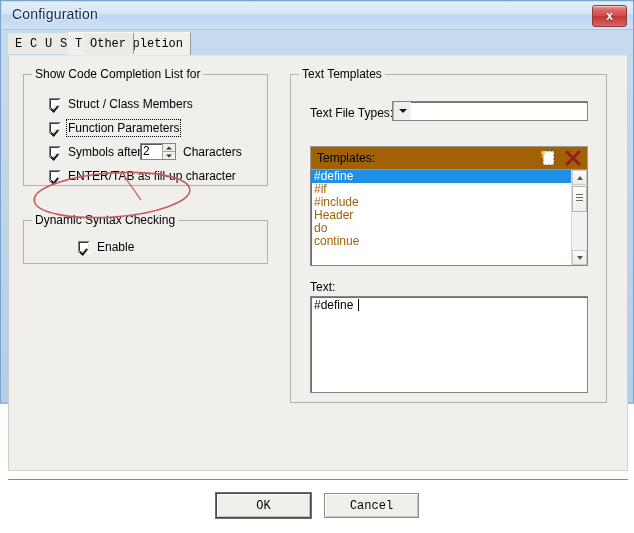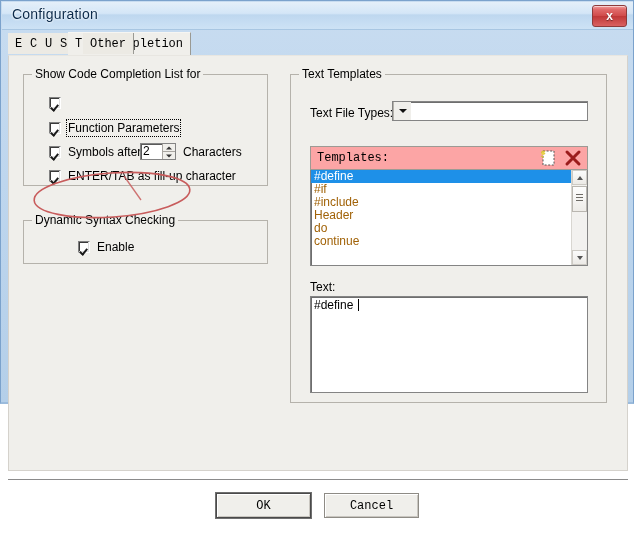--- a/index.html
+++ b/index.html
@@ -136,22 +136,22 @@
     position:relative;
   }
   #combo .carrow i{
     position:absolute;left:50%;top:50%;transform:translate(-50%,-50%);
     width:0;height:0;border-left:4px solid transparent;
     border-right:4px solid transparent;border-top:4px solid #111;
   }
   
   #tpl-head{
     position:absolute;box-sizing:border-box;
-    background:#fca5a5;border:1px solid #9d9a94;
-    display:flex;align-items:center;font-family:Liberation Mono, monospace;
+    background:#a16207;border:1px solid #9d9a94;
+    display:flex;align-items:center;
   }
   #tpl-head .lbl{font-size:12px;color:#000;margin-left:6px;flex:1;}
   .iconbtn{width:22px;height:20px;position:relative;flex:none;cursor:pointer;margin-right:3px;}
   #tpl-list{
     position:absolute;box-sizing:border-box;background:#fff;
     border:1px solid #848484;border-top:none;
     box-shadow:inset 1px 0 0 #6e6e6e;
     overflow:hidden;display:flex;
   }
   #tpl-list .items{flex:1;padding:0;}
@@ -244,20 +244,21 @@
     </div>
 
   <div id="tabpage">
 
     <div class="groupbox" style="left:14px;top:12px;width:245px;height:118px;">
       <div class="gb-frame"></div>
       <div class="gb-title">Show Code Completion List for</div>
 
       <div class="cbrow" style="left:26px;top:29px;">
         <span class="cbox checked"></span>
+        <span class="cblabel">Struct / Class Members</span>
       </div>
 
       <div class="cbrow" style="left:26px;top:53px;">
         <span class="cbox checked"></span>
         <span class="cblabel focus">Function Parameters</span>
       </div>
 
       <div class="cbrow" style="left:26px;top:77px;">
         <span class="cbox checked"></span>
         <span class="cblabel">Symbols after</span>

